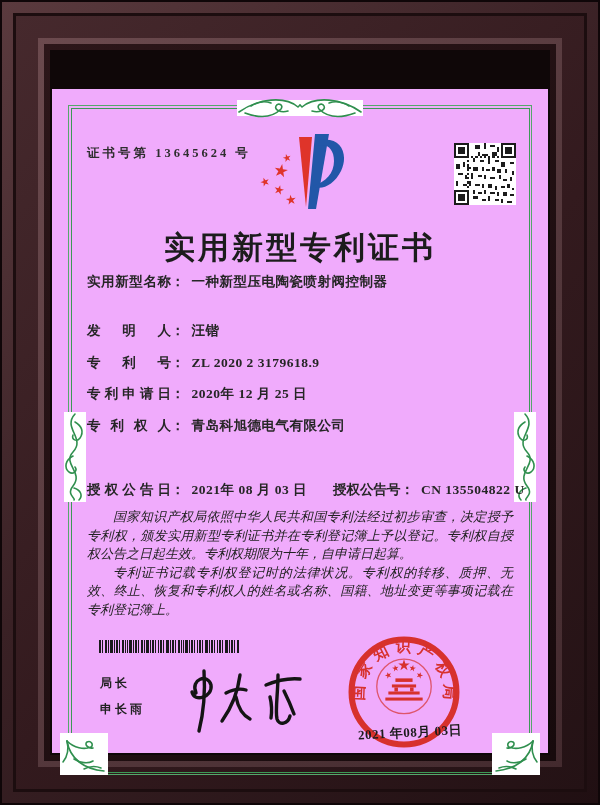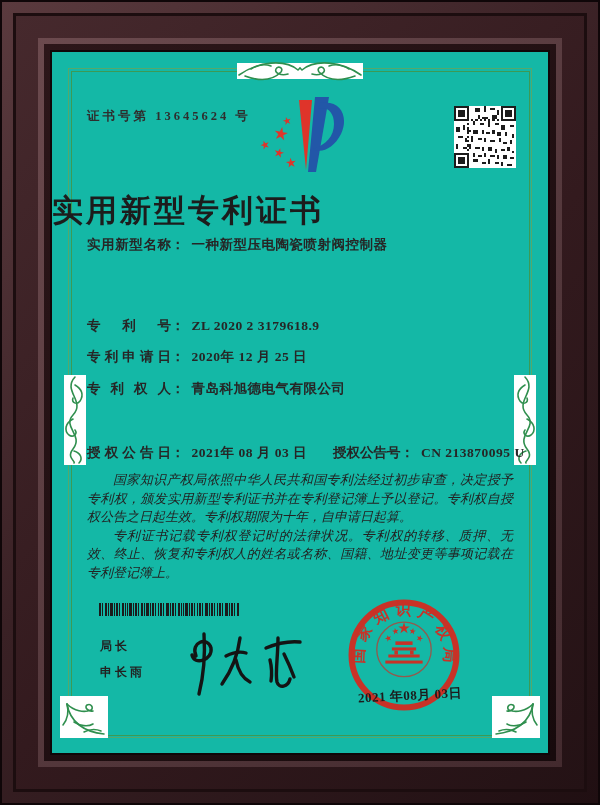--- a/index.html
+++ b/index.html
@@ -6,27 +6,27 @@
     font-family:"Liberation Serif", serif;}
   .abs{position:absolute;}
   
   .f1{inset:0;background:#0f0608;}
   .f2{inset:2px;background:linear-gradient(135deg,#5a3a3e 0%,#3a2125 45%,#200f12 100%);}
   .f3{inset:13px;background:#1c0d0f;}
   .f4{inset:16px;background:linear-gradient(135deg,#46292d 0%,#331a1e 55%,#241215 100%);}
   .f5{inset:38px;background:linear-gradient(135deg,#6b4a4e,#432a2e);}
   .f6{inset:44px;background:linear-gradient(135deg,#2c1619,#170a0c);}
   .f7{inset:50px;background:#0f0708;}
-  .paper{inset:52px;background:#14b8a6;}
+  .paper{inset:52px;background:#f0abfc;margin-top:37px;}
   
   .green-border{left:16px;top:16px;width:462px;height:668px;border:1px solid #55a86b;}
   .green-border::after{content:'';position:absolute;inset:1.5px;border:1px solid #3c9a55;}
   
   .cert-no{left:35px;top:56px;font-size:12.5px;letter-spacing:3px;color:#2e2e2e;font-weight:600;}
-  .title{left:0;right:0;top:138px;text-align:left;font-size:31px;font-weight:700;
+  .title{left:0;right:0;top:138px;text-align:center;font-size:31px;font-weight:700;
     letter-spacing:3px;color:#1c1c1c;}
   
   .frow{left:35px;right:20px;height:22px;font-size:13.5px;font-weight:600;color:#262626;white-space:nowrap;}
   .flabel{display:inline-block;width:84px;text-align:justify;text-align-last:justify;vertical-align:bottom;}
   .fcolon{margin-right:7px;}
   .fvalue{letter-spacing:0.5px;}
   .grant2{position:absolute;left:246px;top:0;}
   
   .paras{left:35px;width:426px;top:419px;font-size:13px;line-height:18.6px;color:#222;
     text-align:justify;font-style:italic;font-weight:500;}
@@ -131,33 +131,36 @@
       <path d="M8 6h1v1H8zM10 6h1v1h-1zM12 6h1v1h-1zM14 6h1v1h-1zM16 6h1v1h-1zM18 6h1v1h-1zM20 6h1v1h-1zM6 8h1v1H6zM6 10h1v1H6zM6 12h1v1H6zM6 14h1v1H6zM6 16h1v1H6zM6 18h1v1H6zM6 20h1v1H6z"></path>
       <path d="M10 1h2v2h-2zM14 0h1v3h-1zM17 1h2v1h-2zM20 2h1v2h-1zM11 4h1v2h-1zM13 5h3v1h-3zM18 4h2v2h-2zM9 7h1v2H9zM12 8h2v1h-2zM16 7h1v3h-1zM19 8h2v1h-2zM22 9h2v2h-2zM26 9h2v1h-2zM1 10h2v2H1zM4 9h1v2H4zM6 11h2v1H6zM9 11h2v2H9zM13 11h1v2h-1zM15 12h2v1h-2zM18 11h1v2h-1zM20 12h2v2h-2zM24 12h1v2h-1zM27 13h1v2h-1zM2 14h2v1H2zM5 15h1v2H5zM8 14h1v3H8zM11 15h2v1h-2zM14 15h1v2h-1zM17 16h2v1h-2zM21 15h1v2h-1zM23 17h2v1h-2zM26 16h1v2h-1zM1 18h1v2H1zM4 19h2v1H4zM7 18h1v2H7zM10 19h2v1h-2zM13 19h1v2h-1zM16 19h2v2h-2zM19 20h1v2h-1zM22 20h2v1h-2zM25 19h1v2h-1zM27 21h1v1h-1zM9 22h1v2H9zM11 23h2v1h-2zM14 22h1v2h-1zM17 23h2v1h-2zM20 23h1v2h-1zM23 23h2v2h-2zM26 24h2v1h-2zM9 25h2v1H9zM13 26h2v1h-2zM16 25h1v2h-1zM19 26h2v1h-2zM22 26h1v2h-1zM25 27h2v1h-2z"></path>
     </g>
   </svg>
 
   <div class="abs title">实用新型专利证书</div>
 
   <div class="abs frow" style="top:184px">
     <span class="flabel">实用新型名称</span><span class="fcolon">：</span><span class="fvalue">一种新型压电陶瓷喷射阀控制器</span>
   </div>
+  <div class="abs frow" style="top:233px">
+    <span class="flabel">发明人</span><span class="fcolon">：</span><span class="fvalue">汪锴</span>
+  </div>
   <div class="abs frow" style="top:265px">
     <span class="flabel">专利号</span><span class="fcolon">：</span><span class="fvalue">ZL 2020 2 3179618.9</span>
   </div>
   <div class="abs frow" style="top:296px">
     <span class="flabel">专利申请日</span><span class="fcolon">：</span><span class="fvalue">2020年 12 月 25 日</span>
   </div>
   <div class="abs frow" style="top:328px">
     <span class="flabel">专利权人</span><span class="fcolon">：</span><span class="fvalue">青岛科旭德电气有限公司</span>
   </div>
   <div class="abs frow" style="top:392px">
     <span class="flabel">授权公告日</span><span class="fcolon">：</span><span class="fvalue">2021年 08 月 03 日</span>
     <span class="grant2">
-      <span>授权公告号</span><span class="fcolon">：</span><span class="fvalue">CN 213870095 U</span>
+      <span>授权公告号</span><span class="fcolon">：</span><span class="fvalue">CN 135504822 U</span>
     </span>
   </div>
 
   <div class="abs paras">
     <p>国家知识产权局依照中华人民共和国专利法经过初步审查，决定授予专利权，颁发实用新型专利证书并在专利登记簿上予以登记。专利权自授权公告之日起生效。专利权期限为十年，自申请日起算。</p>
     <p>专利证书记载专利权登记时的法律状况。专利权的转移、质押、无效、终止、恢复和专利权人的姓名或名称、国籍、地址变更等事项记载在专利登记簿上。</p>
   </div>
 
   <svg class="abs" style="left:47px;top:551px" width="142" height="13" viewBox="0 0 142 13" shape-rendering="crispEdges">
     <path fill="#1b1b1b" d="M0 0h2v13H-0zM3 0h1v13H3zM6 0h2v13H6zM9 0h1v13H9zM11 0h3v13h-3zM15 0h1v13h-1zM17 0h2v13h-2zM20 0h1v13h-1zM23 0h2v13h-2zM26 0h1v13h-1zM28 0h1v13h-1zM30 0h3v13h-3zM34 0h1v13h-1zM36 0h2v13h-2zM39 0h1v13h-1zM42 0h2v13h-2zM45 0h1v13h-1zM47 0h3v13h-3zM51 0h1v13h-1zM53 0h2v13h-2zM56 0h1v13h-1zM59 0h1v13h-1zM61 0h2v13h-2zM64 0h1v13h-1zM67 0h3v13h-3zM71 0h1v13h-1zM73 0h2v13h-2zM76 0h1v13h-1zM79 0h2v13h-2zM82 0h1v13h-1zM84 0h1v13h-1zM86 0h3v13h-3zM90 0h1v13h-1zM92 0h2v13h-2zM95 0h1v13h-1zM98 0h1v13h-1zM100 0h2v13h-2zM103 0h1v13h-1zM106 0h3v13h-3zM110 0h1v13h-1zM112 0h2v13h-2zM115 0h1v13h-1zM118 0h1v13h-1zM120 0h2v13h-2zM123 0h1v13h-1zM126 0h3v13h-3zM130 0h1v13h-1zM132 0h2v13h-2zM135 0h1v13h-1zM138 0h2v13h-2z"></path>

